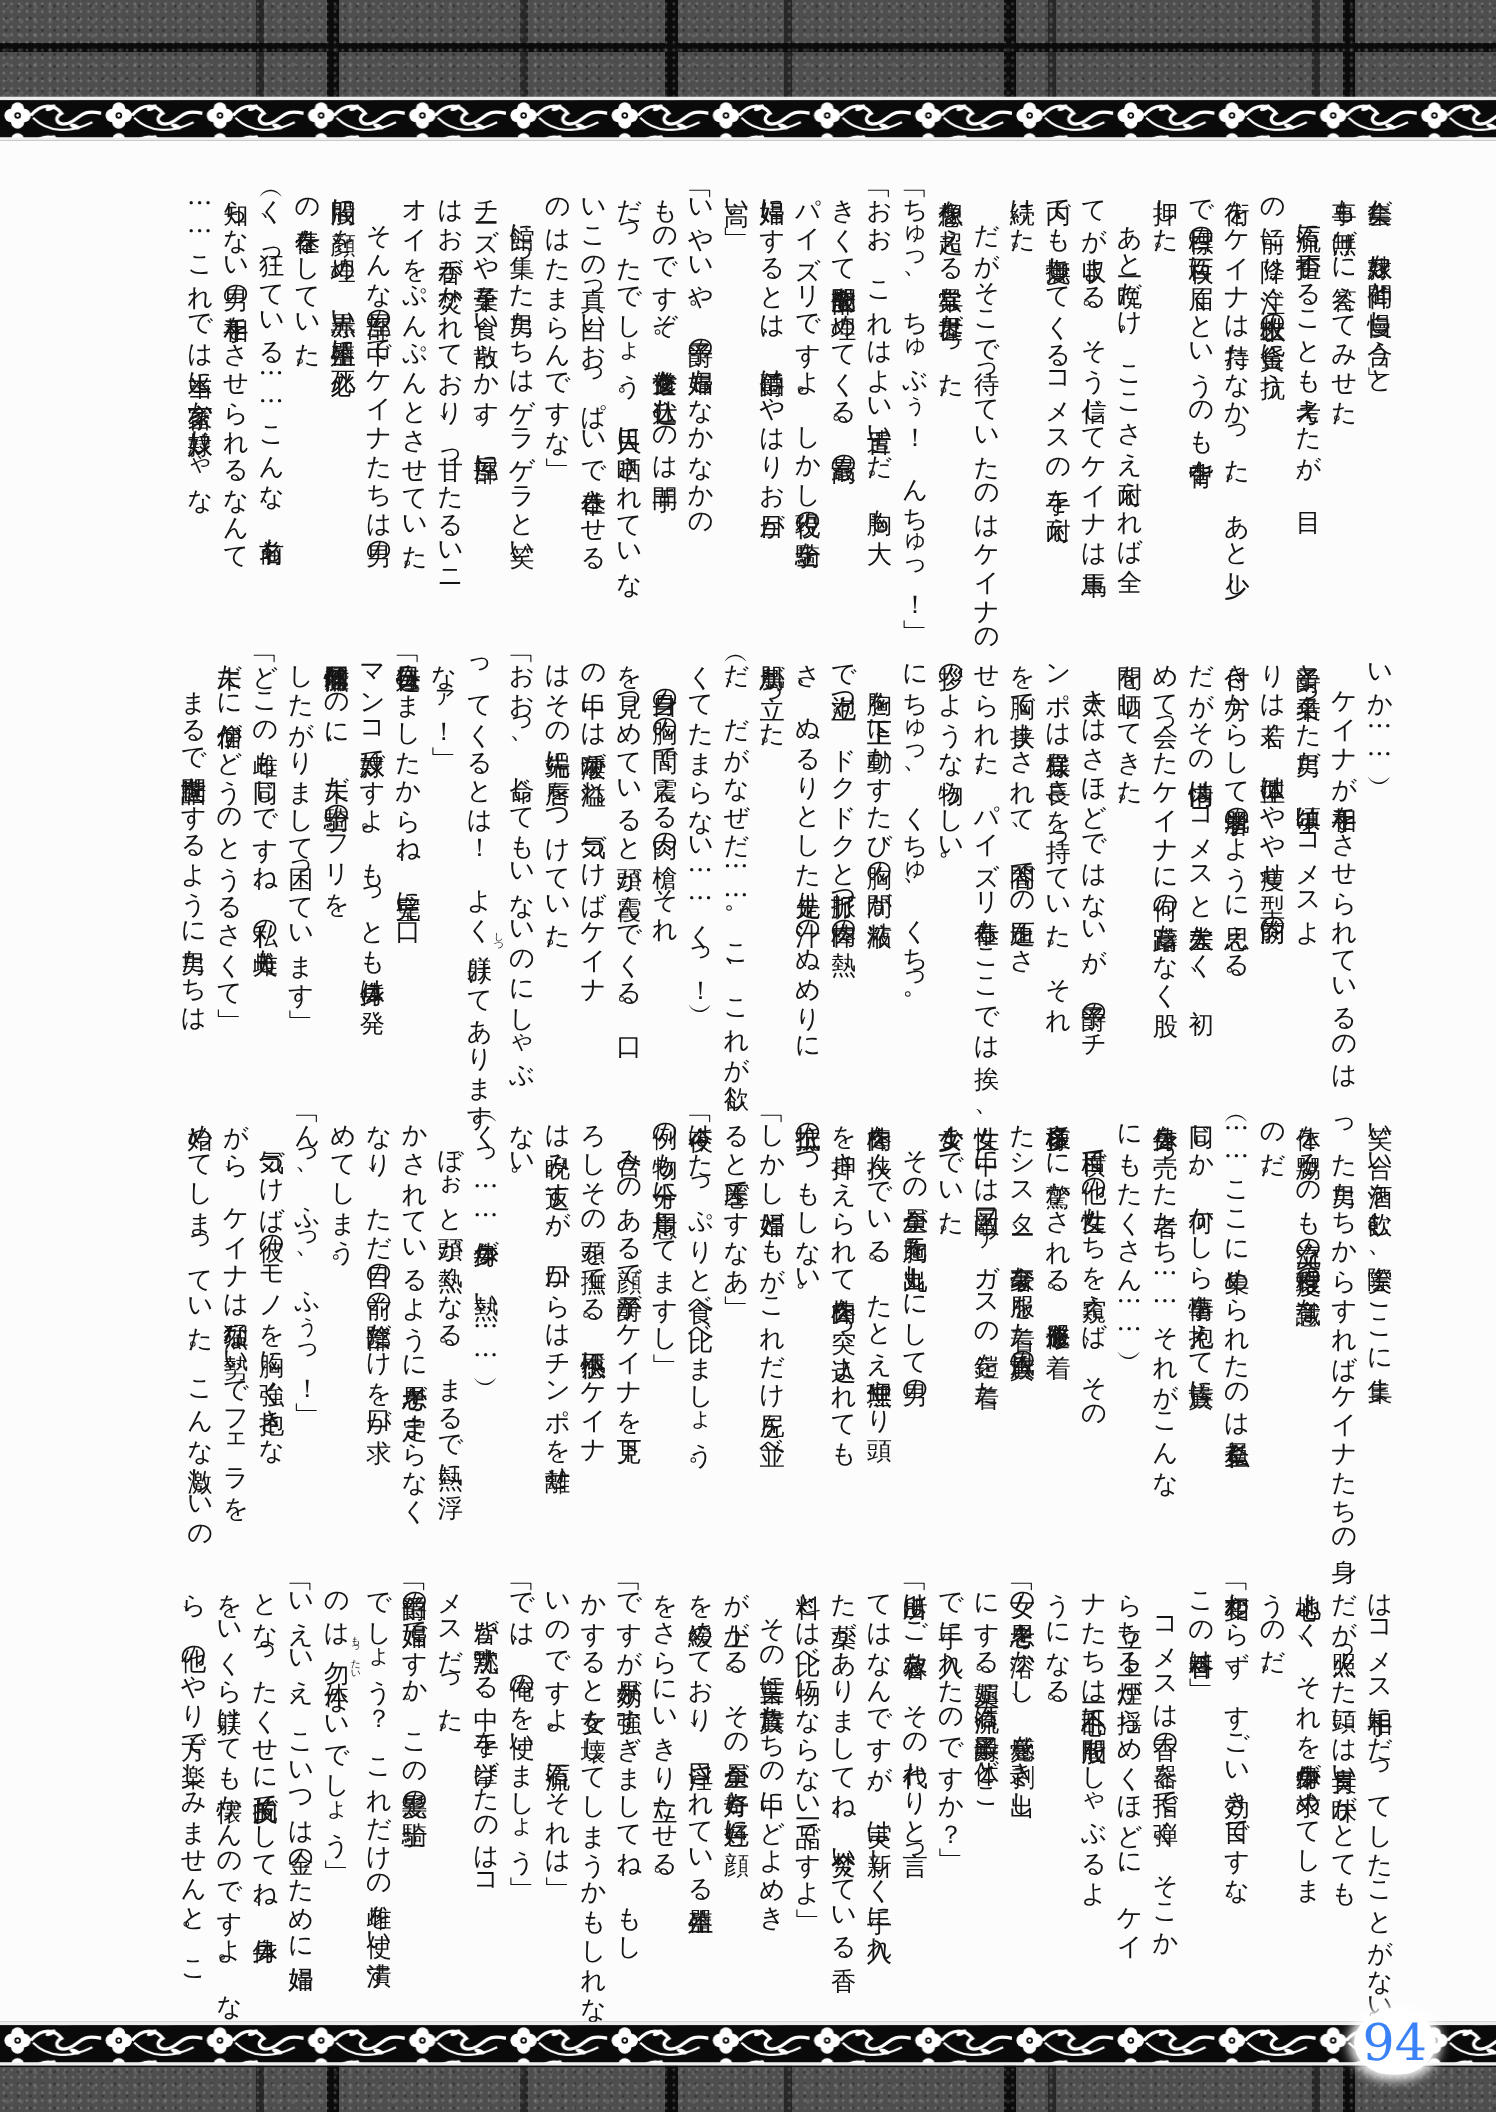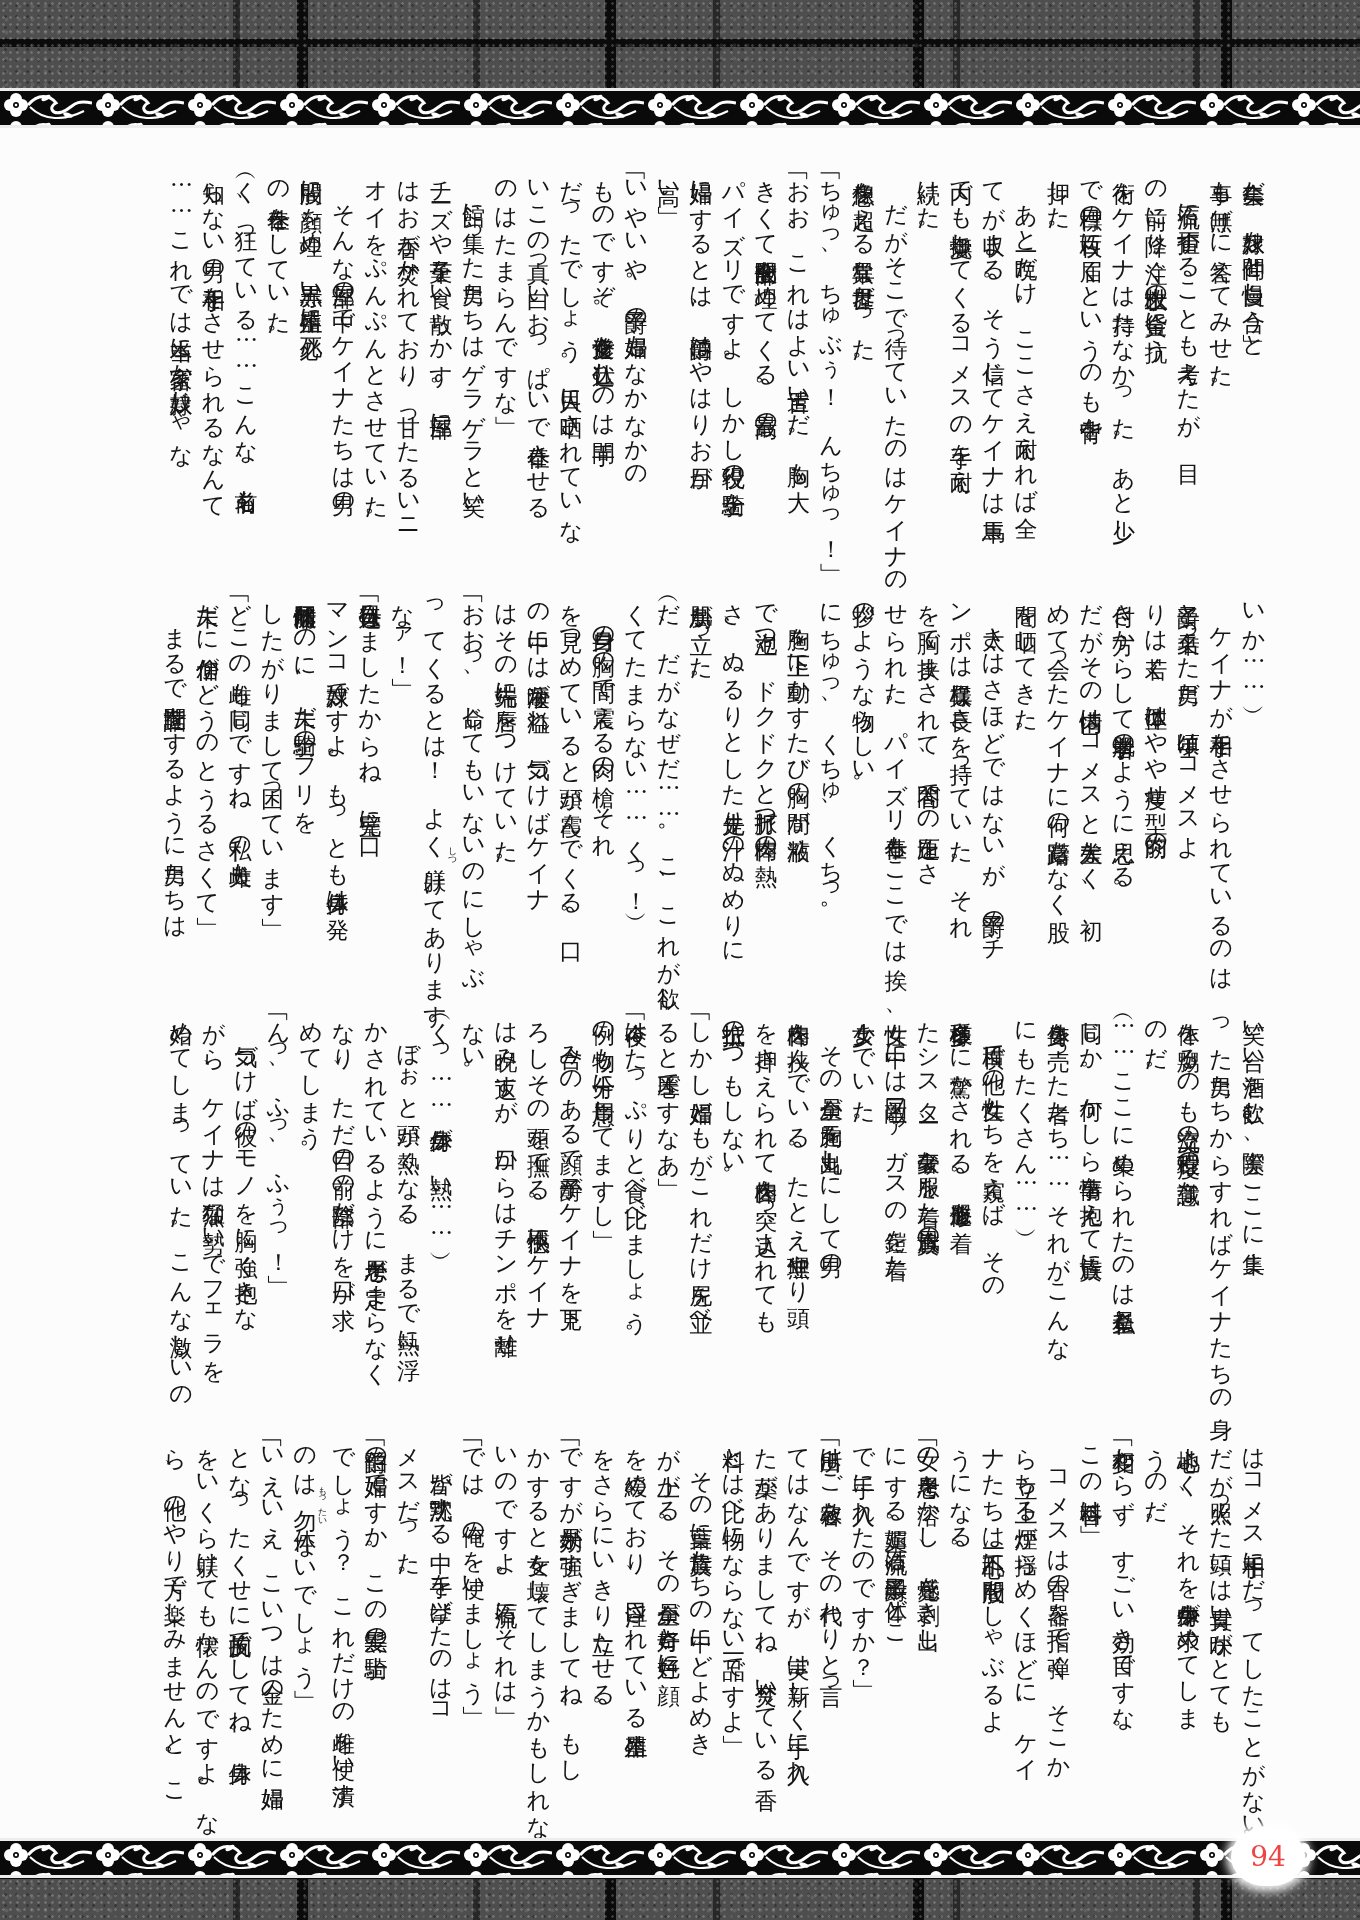--- a/index.html
+++ b/index.html
@@ -45,21 +45,21 @@
   ruby rt{font-size:9px; letter-spacing:0; color:#151515;}
   
   .badge{
     position:absolute; top:1828px; right:55px; width:74px; height:58px;
     background:#ffffff; border-radius:50% / 55%;
     box-shadow:0 0 10px 5px rgba(255,255,255,.95);
     display:flex; align-items:center; justify-content:center;
     z-index:5;
   }
   .badge span{
-    font-size:28px; color:#ef4444; line-height:1;
+    font-size:46px; color:#3b82f6; line-height:1;
     font-family:"DejaVu Serif","Liberation Serif",serif;
   }
 </style>
 </head>
 <body>
 
 <div class="page">
 
   <div class="brick brick-top"></div>
 

